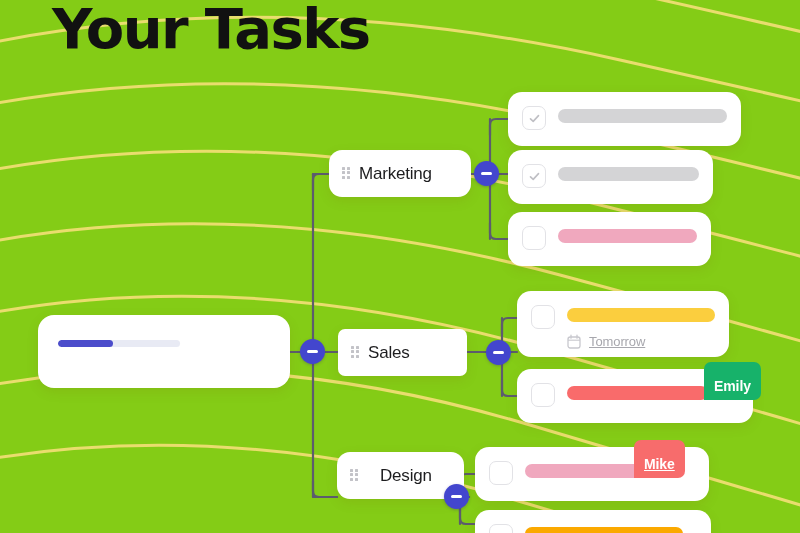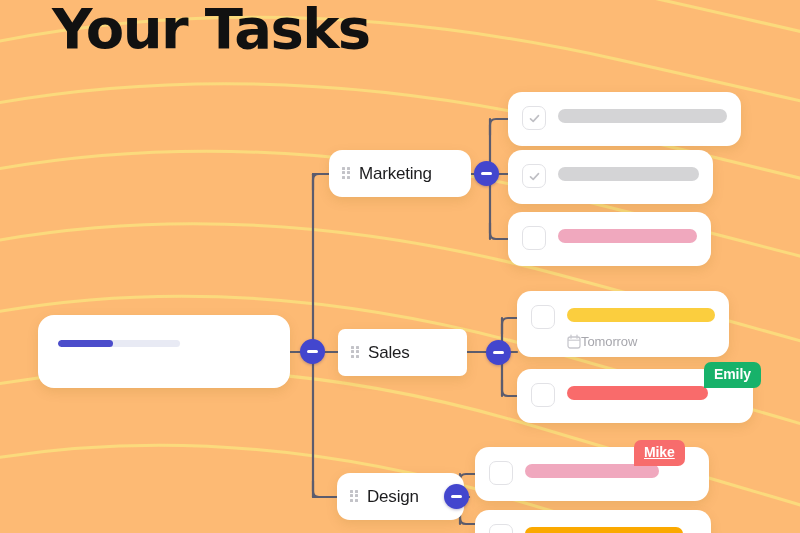--- a/index.html
+++ b/index.html
@@ -95,21 +95,21 @@
   }
   .branch-label {
     font-size: 17px;
     color: #1d1d1f;
     letter-spacing: -0.2px;
     margin-left: 9px;
     white-space: nowrap;
   }
   #node-marketing { left: 329px; top: 150px; width: 142px; }
   #node-sales     { left: 338px; top: 329px; width: 129px; border-radius: 7px; }
-  #node-design    { left: 337px; top: 473px; width: 127px; }
+  #node-design    { left: 337px; top: 452px; width: 127px; gap: 13px; }
 
   
   .drag-handle {
     width: 8px;
     height: 14px;
     display: grid;
     grid-template-columns: 3px 3px;
     grid-template-rows: 3px 3px 3px;
     gap: 1.5px 2px;
     flex: none;
@@ -182,33 +182,35 @@
     margin-top: 4px;
   }
   .task-meta {
     display: flex;
     align-items: center;
     margin-top: 12px;
   }
   .task-meta .meta-text {
     font-size: 13px;
     color: #A7A7AD;
+    margin-left: 8px;
     letter-spacing: -0.1px;
+    text-decoration: underline;
   }
   .cal-icon { display:block; flex:none; }
 
   
   .assignee {
     position: absolute;
     z-index: 7;
     color: #FFFFFF;
     font-size: 14px;
     font-weight: bold;
     letter-spacing: -0.1px;
-    padding: 3px 10px 5px 10px;
+    padding: 15px 10px 5px 10px;
     border-radius: 7px 7px 7px 0;
     white-space: nowrap;
     line-height: 18px;
   }
 
   
   #task-m1 { left: 508px; top: 92px;  width: 233px; height: 54px; }
   #task-m2 { left: 508px; top: 150px; width: 205px; height: 54px; }
   #task-m3 { left: 508px; top: 212px; width: 203px; height: 54px; }
 
@@ -217,21 +219,21 @@
 
   #task-d1 { left: 475px; top: 447px; width: 234px; height: 54px; }
   #task-d2 { left: 475px; top: 510px; width: 236px; height: 54px; }
 
   #assignee-emily { left: 704px; top: 362px; }
   #assignee-mike  { left: 634px; top: 440px; text-decoration: underline; }
 </style>
 </head>
 <body>
 
-<div id="screen" style="background: #fdba74;">
+<div id="screen" style="background: #84cc16;">
 
   <svg id="bg-waves" viewBox="0 0 800 533" preserveAspectRatio="none">
     <g fill="none" stroke="#FBE07E" stroke-width="3" opacity="0.85">
       <path d="M -120 70 Q 220 -30 620 60 T 1000 150"></path>
       <path d="M -140 135 Q 200 35 600 130 T 990 230"></path>
       <path d="M -150 205 Q 180 100 580 200 T 980 310"></path>
       <path d="M -160 280 Q 170 170 560 275 T 975 395"></path>
       <path d="M -170 355 Q 160 240 545 350 T 970 475"></path>
       <path d="M -180 430 Q 150 312 530 425 T 965 552"></path>
       <path d="M -190 505 Q 140 388 515 500 T 960 625"></path>

